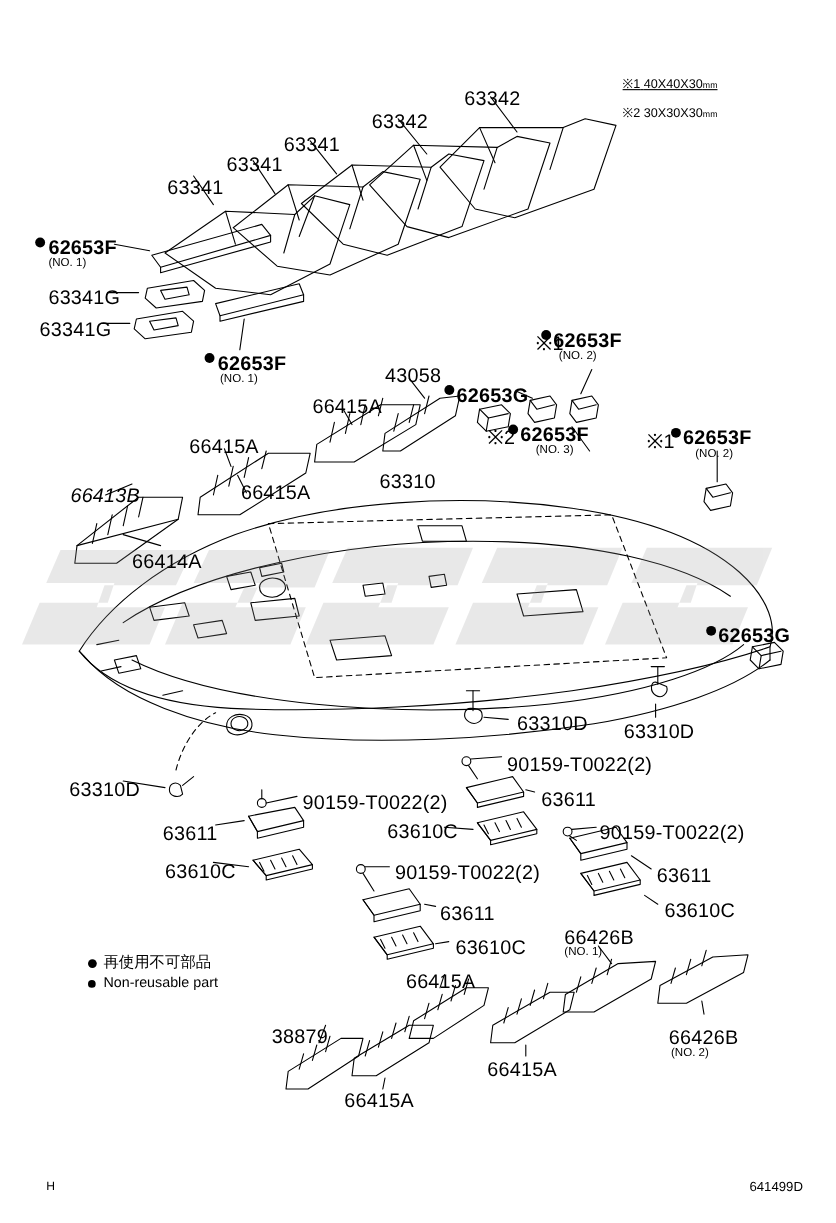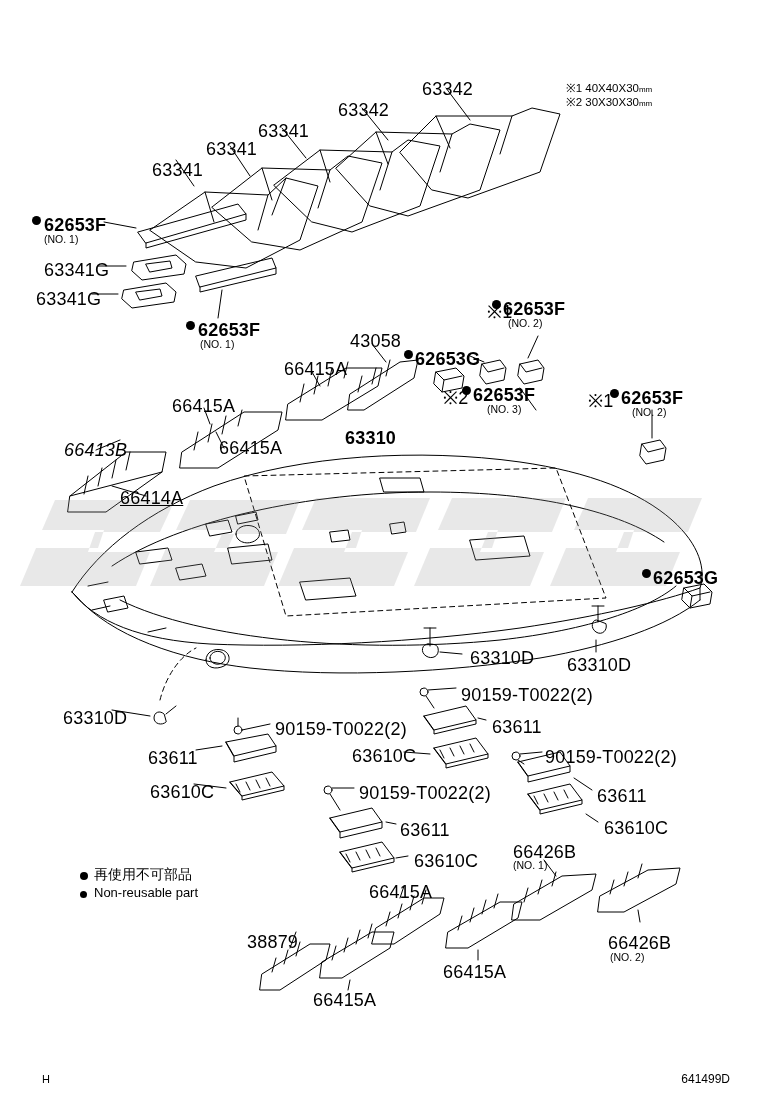--- a/index.html
+++ b/index.html
@@ -221,21 +221,21 @@
     <path d="M55 500 L175 500 L160 532 L95 532 L88 552 L150 552 L136 586 L20 586 L36 548 L98 548 L104 530 L42 530 Z"></path>
     <path d="M190 500 L300 500 L286 534 L222 534 L214 552 L278 552 L264 586 L150 586 L166 548 L228 548 L236 530 L176 530 Z"></path>
     <path d="M316 498 L430 498 L416 532 L352 532 L344 552 L408 552 L394 586 L278 586 L294 548 L356 548 L362 530 L302 530 Z"></path>
     <path d="M452 498 L566 498 L552 532 L488 532 L480 552 L544 552 L530 586 L414 586 L430 548 L492 548 L498 530 L438 530 Z"></path>
     <path d="M588 498 L702 498 L688 532 L624 532 L616 552 L680 552 L666 586 L550 586 L566 548 L628 548 L634 530 L574 530 Z"></path>
   </g>
 </svg>
 
 <div id="labels-layer">
 
-  <div class="note" style="left:566px;top:80px;">
+  <div class="note" style="left:566px;top:68px;text-decoration:underline;">
     <span>※1</span>&nbsp;<span>40X40X30</span><span class="tiny">mm</span>
   </div>
   <div class="note" style="left:566px;top:94px;">
     <span>※2</span>&nbsp;<span>30X30X30</span><span class="tiny">mm</span>
   </div>
 
   <div class="lbl" style="left:487px;top:299px;">※1</div>
   <div class="lbl" style="left:443px;top:385px;">※2</div>
   <div class="lbl" style="left:588px;top:388px;">※1</div>
 
@@ -271,22 +271,22 @@
   <div class="lbl b" style="left:473px;top:385px;">62653F</div>
   <div class="sub" style="left:487px;top:403px;">(NO. 3)</div>
 
   <div class="lbl b" style="left:621px;top:388px;">62653F</div>
   <div class="sub" style="left:632px;top:406px;">(NO. 2)</div>
 
   <div class="lbl" style="left:284px;top:359px;">66415A</div>
   <div class="lbl" style="left:172px;top:396px;">66415A</div>
   <div class="lbl" style="left:219px;top:438px;">66415A</div>
   <div class="lbl" style="left:64px;top:440px;font-style:italic;">66413B</div>
-  <div class="lbl" style="left:120px;top:488px;text-decoration:underline;">66414A</div>
-  <div class="lbl" style="left:345px;top:428px;font-weight:bold;">63310</div>
+  <div class="lbl" style="left:120px;top:500px;">66414A</div>
+  <div class="lbl" style="left:345px;top:428px;">63310</div>
 
   <div class="lbl b" style="left:653px;top:568px;">62653G</div>
 
   <div class="lbl" style="left:470px;top:648px;">63310D</div>
   <div class="lbl" style="left:567px;top:655px;">63310D</div>
   <div class="lbl" style="left:63px;top:708px;">63310D</div>
 
   <div class="lbl" style="left:461px;top:685px;">90159-T0022(2)</div>
   <div class="lbl" style="left:492px;top:717px;">63611</div>
   <div class="lbl" style="left:275px;top:719px;">90159-T0022(2)</div>

